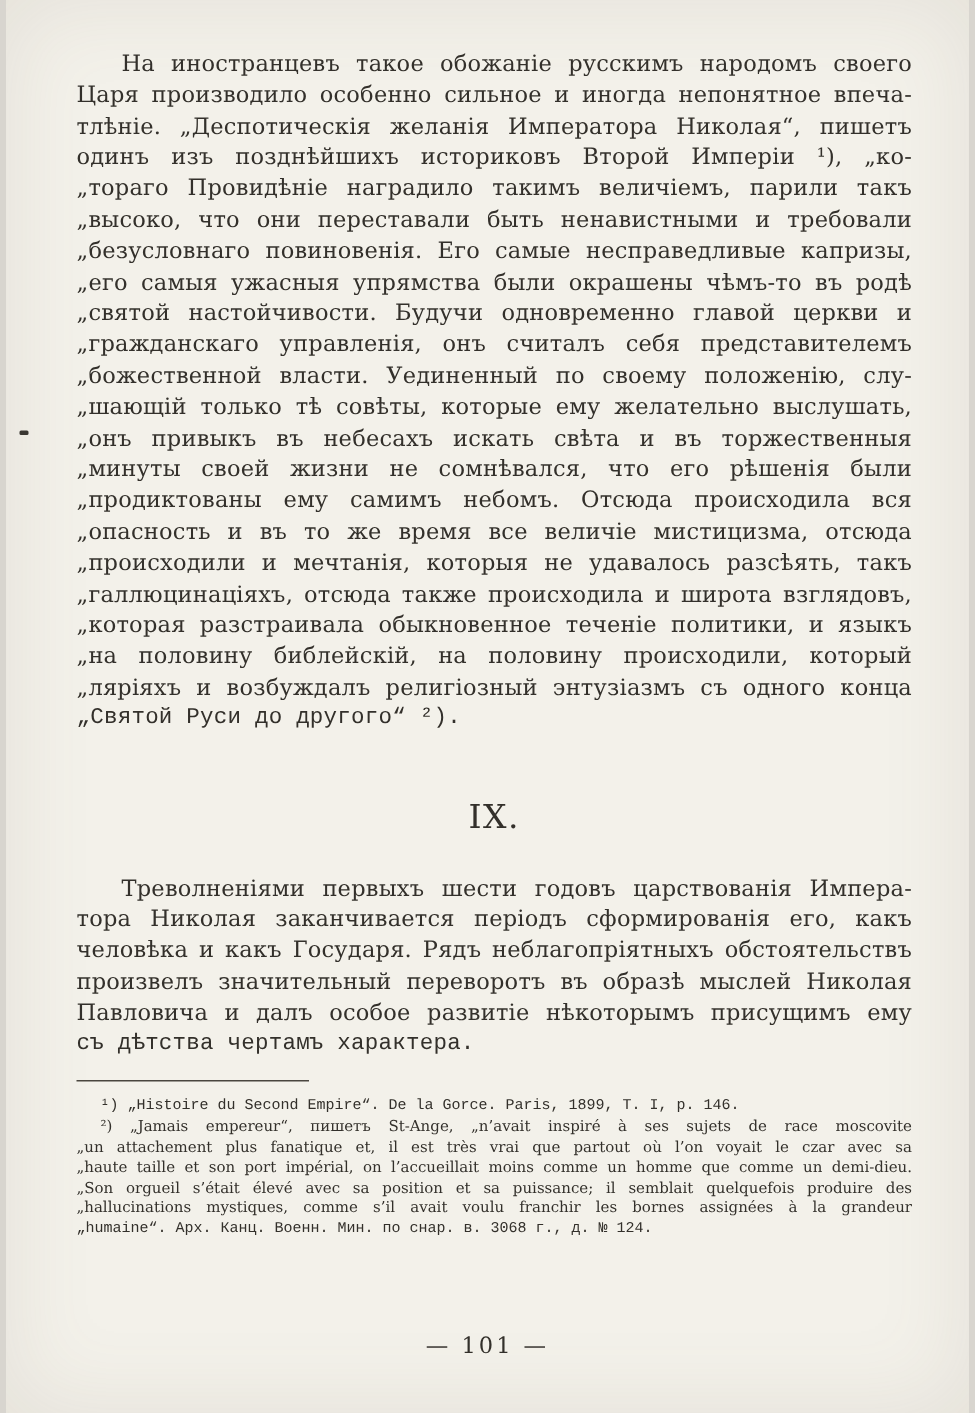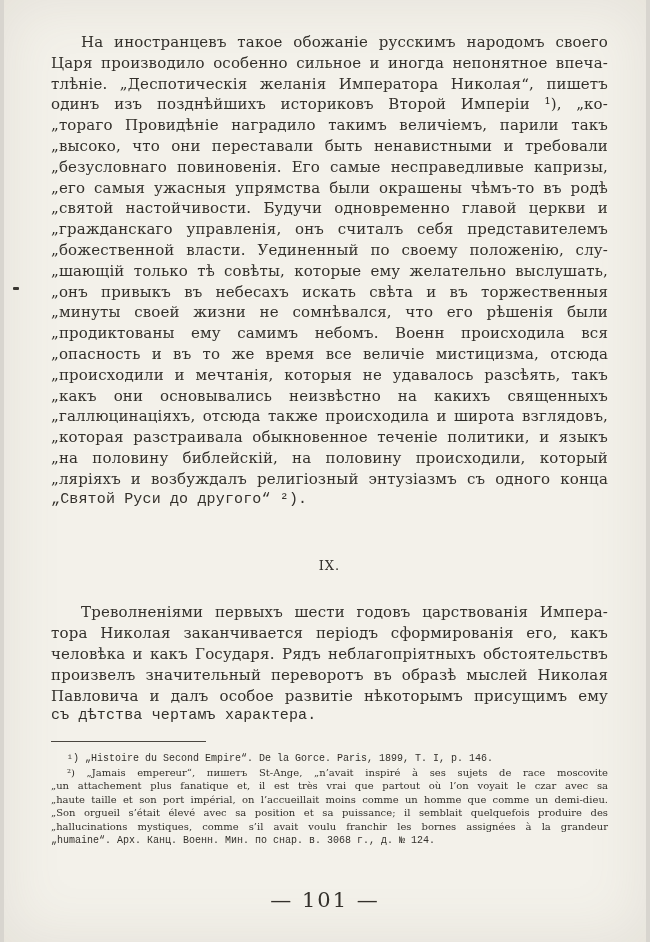--- a/index.html
+++ b/index.html
@@ -35,21 +35,21 @@
   }
   .line.last {
     text-align-last: left;
     font-family: Liberation Mono, monospace;
   }
   .para .line.indent {
     text-indent: 30px;
   }
   .section-heading {
     text-align: center;
-    font-size: 13px;
+    font-size: 22px;
     line-height: 20px;
     letter-spacing: 1px;
     margin-top: 46px;
     margin-bottom: 26px;
   }
   .footnote-divider {
     width: 155px;
     height: 0;
     border: none;
     border-top: 1.2px solid #4a463f;
@@ -64,21 +64,21 @@
   }
   .footnote {
     margin: 0;
   }
   .page-number {
     position: absolute;
     left: 0;
     right: 0;
     top: 888px;
     text-align: center;
-    font-size: 21px;
+    font-size: 15px;
     letter-spacing: 2px;
     color: #33302b;
   }
   .margin-mark {
     position: absolute;
     left: 9px;
     top: 287px;
     width: 6px;
     height: 2.5px;
     background: #3a3732;
@@ -102,24 +102,23 @@
         <div class="line">„тораго Провидѣніе наградило такимъ величіемъ, парили такъ</div>
         <div class="line">„высоко, что они переставали быть ненавистными и требовали</div>
         <div class="line">„безусловнаго повиновенія. Его самые несправедливые капризы,</div>
         <div class="line">„его самыя ужасныя упрямства были окрашены чѣмъ-то въ родѣ</div>
         <div class="line">„святой настойчивости. Будучи одновременно главой церкви и</div>
         <div class="line">„гражданскаго управленія, онъ считалъ себя представителемъ</div>
         <div class="line">„божественной власти. Уединенный по своему положенію, слу-</div>
         <div class="line">„шающій только тѣ совѣты, которые ему желательно выслушать,</div>
         <div class="line">„онъ привыкъ въ небесахъ искать свѣта и въ торжественныя</div>
         <div class="line">„минуты своей жизни не сомнѣвался, что его рѣшенія были</div>
-        <div class="line">„продиктованы ему самимъ небомъ. Военн происходила вся</div>
+        <div class="line">„продиктованы ему самимъ небомъ. Отсюда происходила вся</div>
         <div class="line">„опасность и въ то же время все величіе мистицизма, отсюда</div>
         <div class="line">„происходили и мечтанія, которыя не удавалось разсѣять, такъ</div>
-        <div class="line">„какъ они основывались неизвѣстно на какихъ священныхъ</div>
         <div class="line">„галлюцинаціяхъ, отсюда также происходила и широта взглядовъ,</div>
         <div class="line">„которая разстраивала обыкновенное теченіе политики, и языкъ</div>
         <div class="line">„на половину библейскій, на половину происходили, который</div>
         <div class="line">„ляріяхъ и возбуждалъ религіозный энтузіазмъ съ одного конца</div>
         <div class="line last">„Святой Руси до другого“ ²).</div>
       </div>
 
     <div class="section-heading">IX.</div>
 
     <div class="para">

